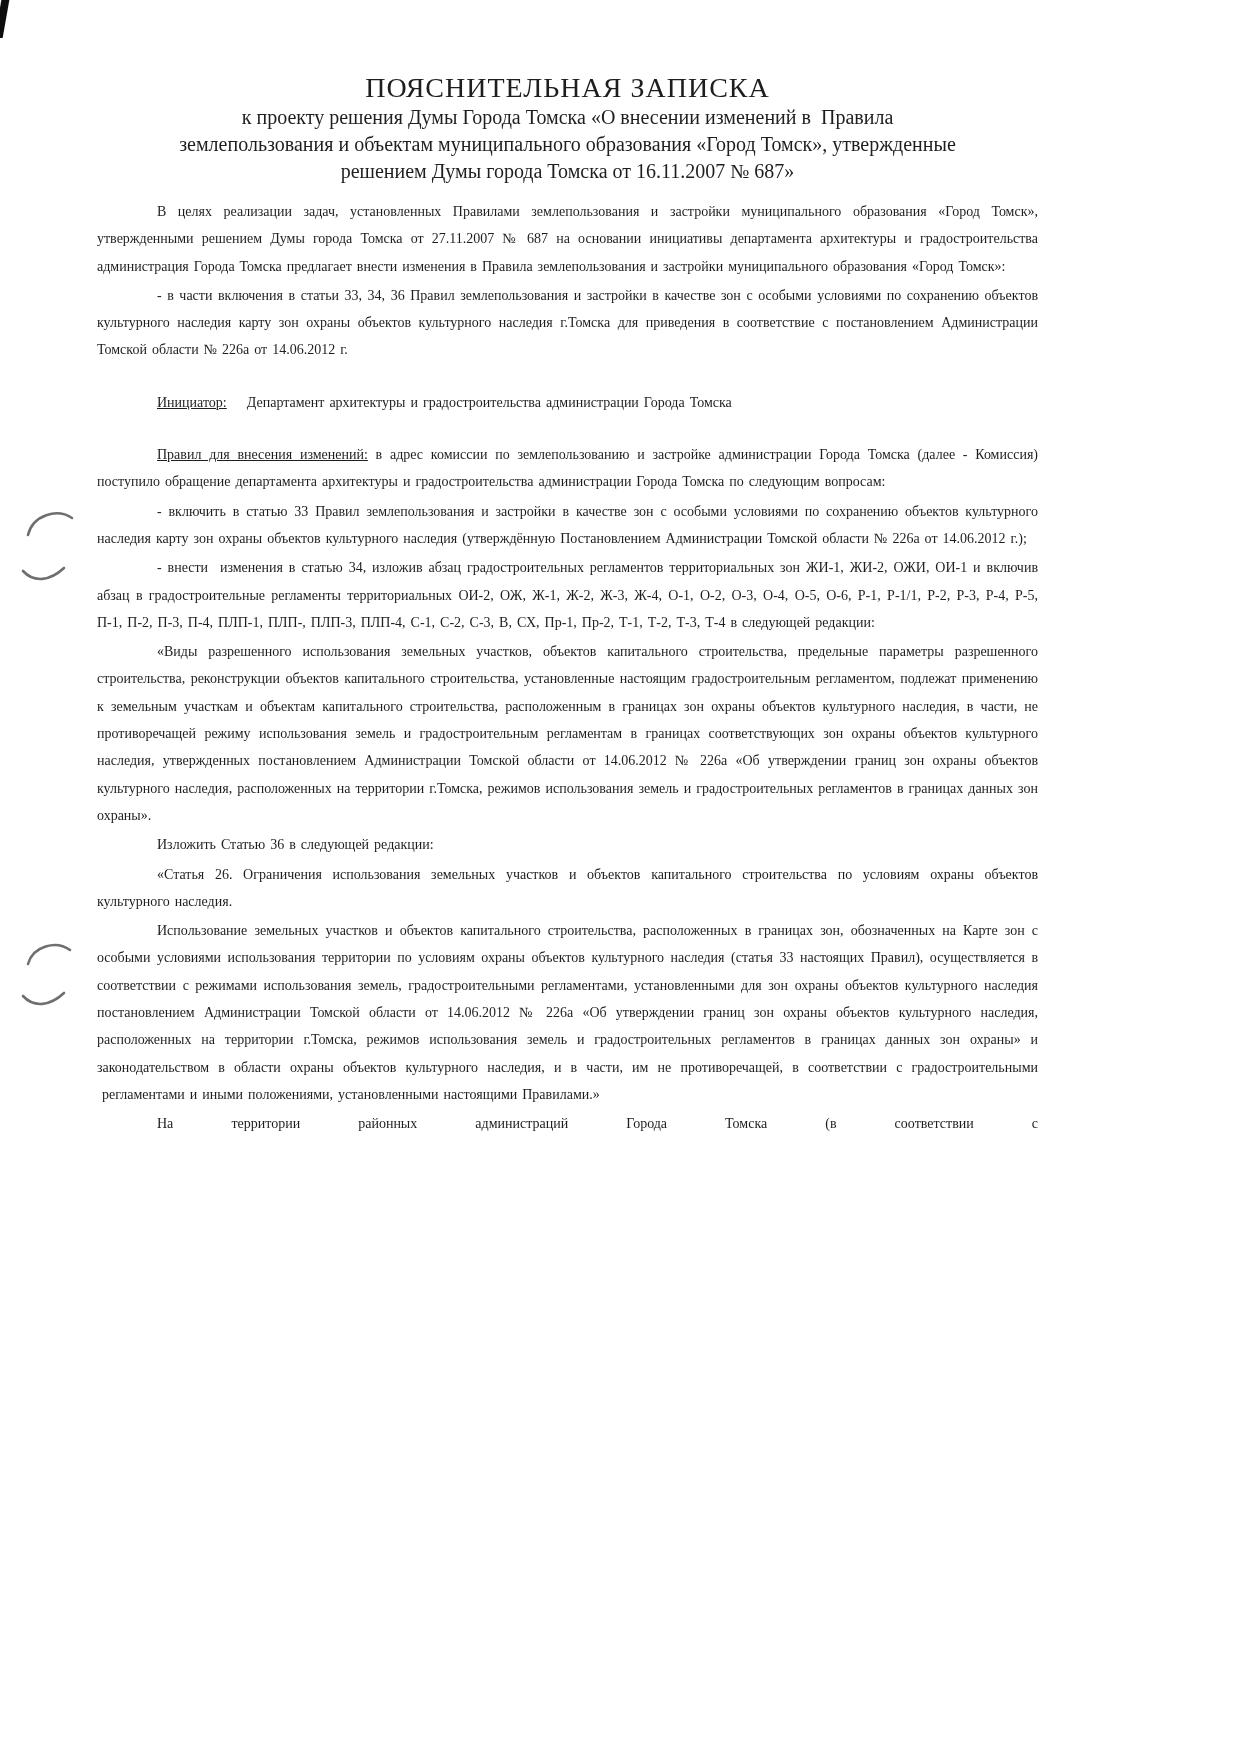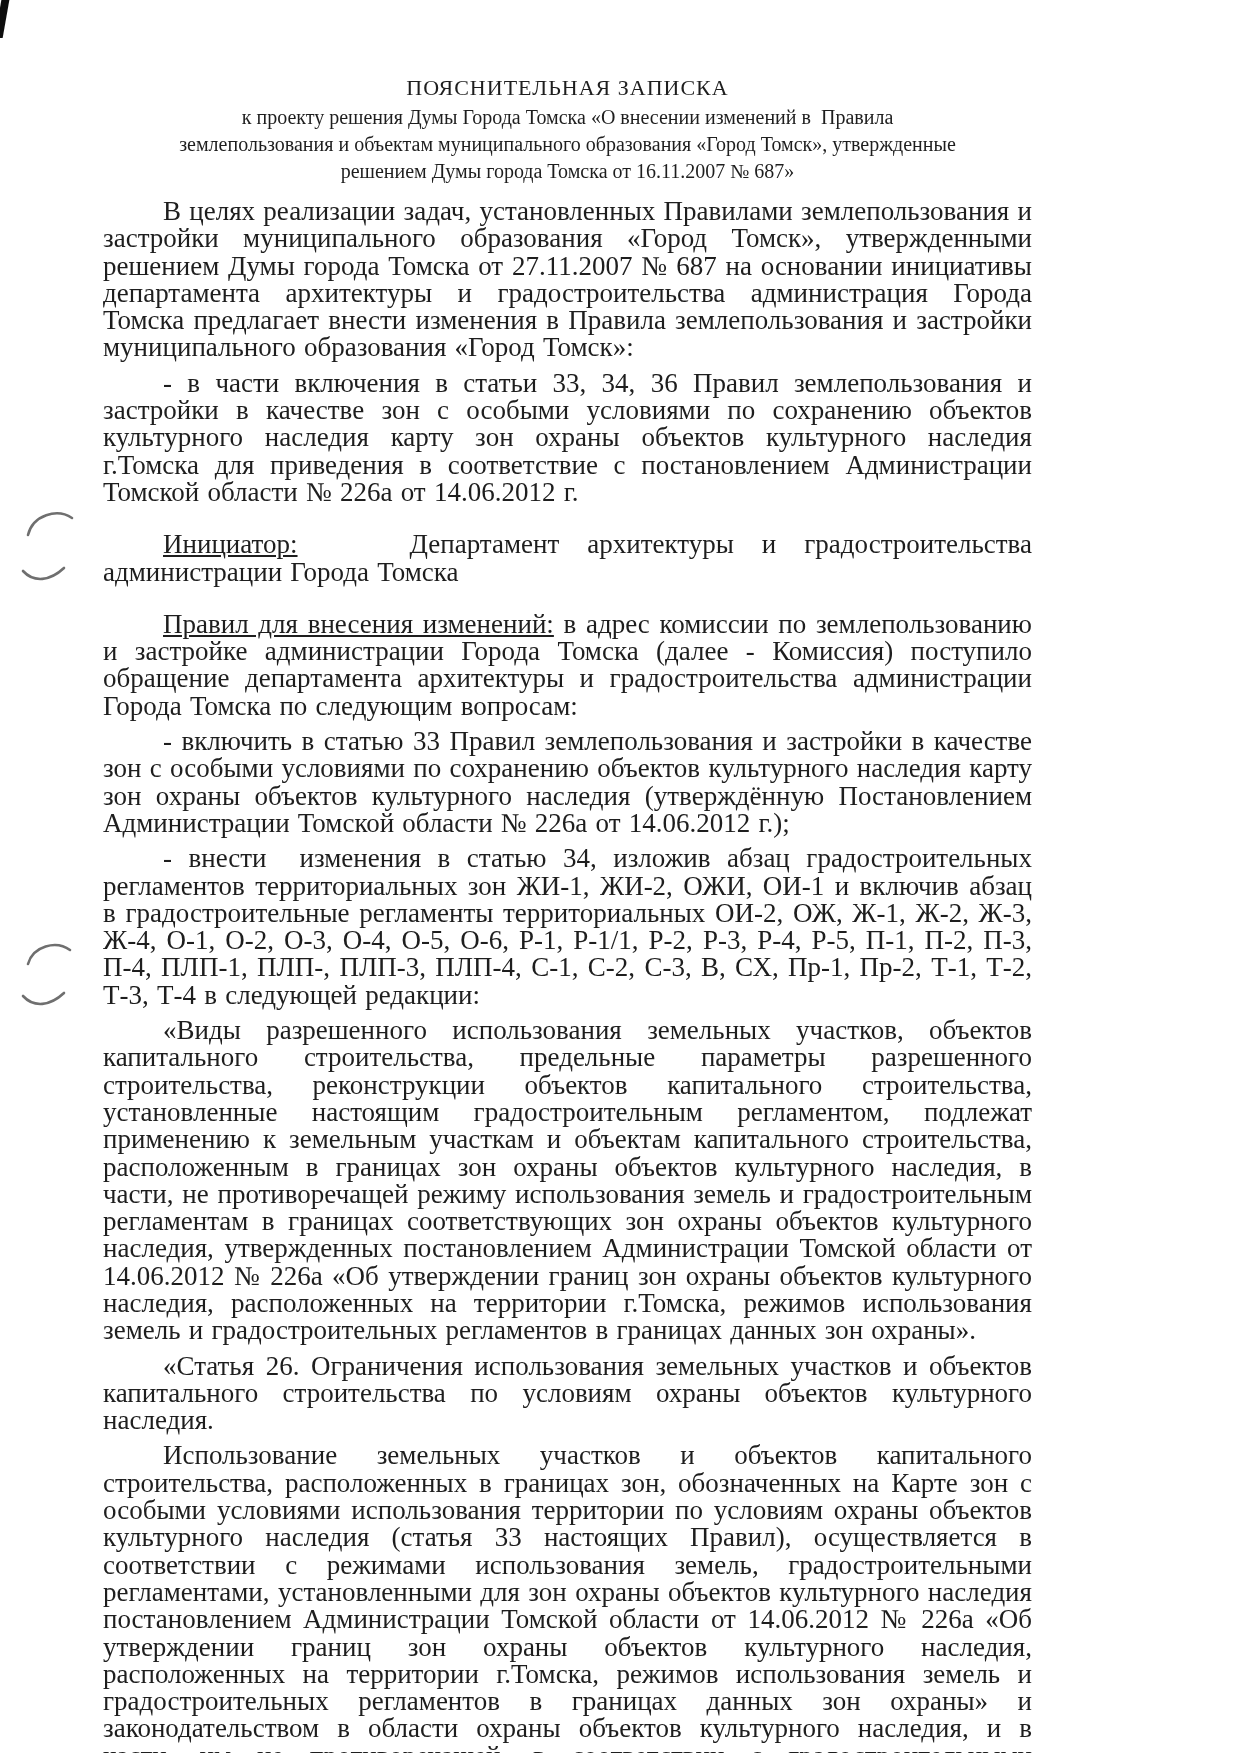--- a/index.html
+++ b/index.html
@@ -15,29 +15,29 @@
     color: #1e1e1e;
     overflow: hidden;
   }
   .hdr {
     margin: 0;
     text-align: center;
     font-size: 20px;
     line-height: 27px;
   }
   .title {
-    font-size: 22px;
+    font-size: 28px;
     letter-spacing: 1px;
     margin-bottom: 3px;
   }
   .doc-body { margin-top: 13px; }
   .para {
-    margin: 8px;
+    margin: 2px;
     text-align: justify;
-    font-size: 27px;
+    font-size: 14px;
     line-height: 27.3px;
     word-spacing: 1.5px;
   }
   .para.indent { text-indent: 60px; }
   .para.gap { margin-top: 25px; }
   .para.jlast { text-align-last: justify; }
   .b { font-weight: normal; }
   .u { text-decoration: underline; }
   
   .corner-mark {
@@ -76,18 +76,19 @@
   </div>
 
   <div class="doc-body">
       <p class="para indent"><span>В целях реализации задач, установленных Правилами землепользования и застройки муниципального образования «Город Томск», утвержденными решением Думы города Томска от 27.11.2007 № 687 на основании инициативы департамента архитектуры и градостроительства администрация Города Томска предлагает внести изменения в Правила землепользования и застройки муниципального образования «Город Томск»:</span></p>
       <p class="para indent"><span class="b">- в части включения в статьи 33, 34, 36 Правил землепользования и застройки в качестве зон с особыми условиями по сохранению объектов культурного наследия карту зон охраны объектов культурного наследия г.Томска для приведения в соответствие с постановлением Администрации Томской области № 226а от 14.06.2012 г.</span></p>
       <p class="para indent gap"><span class="b u">Инициатор:</span><span class="b">&nbsp;&nbsp;&nbsp; Департамент архитектуры и градостроительства администрации Города Томска</span></p>
       <p class="para indent gap"><span class="b u">Правил для внесения изменений:</span><span> в адрес комиссии по землепользованию и застройке администрации Города Томска (далее - Комиссия) поступило обращение департамента архитектуры и градостроительства администрации Города Томска по следующим вопросам:</span></p>
       <p class="para indent"><span>- включить в статью 33 Правил землепользования и застройки в качестве зон с особыми условиями по сохранению объектов культурного наследия карту зон охраны объектов культурного наследия (утверждённую Постановлением Администрации Томской области № 226а от 14.06.2012 г.);</span></p>
       <p class="para indent"><span>- внести &nbsp;изменения в статью 34, изложив абзац градостроительных регламентов территориальных зон ЖИ-1, ЖИ-2, ОЖИ, ОИ-1 и включив абзац в градостроительные регламенты территориальных ОИ-2, ОЖ, Ж-1, Ж-2, Ж-3, Ж-4, О-1, О-2, О-3, О-4, О-5, О-6, Р-1, Р-1/1, Р-2, Р-3, Р-4, Р-5, П-1, П-2, П-3, П-4, ПЛП-1, ПЛП-, ПЛП-3, ПЛП-4, С-1, С-2, С-3, В, СХ, Пр-1, Пр-2, Т-1, Т-2, Т-3, Т-4 в следующей редакции:</span></p>
       <p class="para indent"><span>«Виды разрешенного использования земельных участков, объектов капитального строительства, предельные параметры разрешенного строительства, реконструкции объектов капитального строительства, установленные настоящим градостроительным регламентом, подлежат применению к земельным участкам и объектам капитального строительства, расположенным в границах зон охраны объектов культурного наследия, в части, не противоречащей режиму использования земель и градостроительным регламентам в границах соответствующих зон охраны объектов культурного наследия, утвержденных постановлением Администрации Томской области от 14.06.2012 № 226а «Об утверждении границ зон охраны объектов культурного наследия, расположенных на территории г.Томска, режимов использования земель и градостроительных регламентов в границах данных зон охраны».</span></p>
+      <p class="para indent"><span>Изложить Статью 36 в следующей редакции:</span></p>
       <p class="para indent"><span>«Статья 26. Ограничения использования земельных участков и объектов капитального строительства по условиям охраны объектов культурного наследия.</span></p>
       <p class="para indent"><span>Использование земельных участков и объектов капитального строительства, расположенных в границах зон, обозначенных на Карте зон с особыми условиями использования территории по условиям охраны объектов культурного наследия (статья 33 настоящих Правил), осуществляется в соответствии с режимами использования земель, градостроительными регламентами, установленными для зон охраны объектов культурного наследия постановлением Администрации Томской области от 14.06.2012 № 226а «Об утверждении границ зон охраны объектов культурного наследия, расположенных на территории г.Томска, режимов использования земель и градостроительных регламентов в границах данных зон охраны» и законодательством в области охраны объектов культурного наследия, и в части, им не противоречащей, в соответствии с градостроительными &nbsp;регламентами и иными положениями, установленными настоящими Правилами.»</span></p>
       <p class="para indent jlast"><span>На территории районных администраций Города Томска (в соответствии с</span></p>
     </div>
 
 </div>
 
 </body></html>

